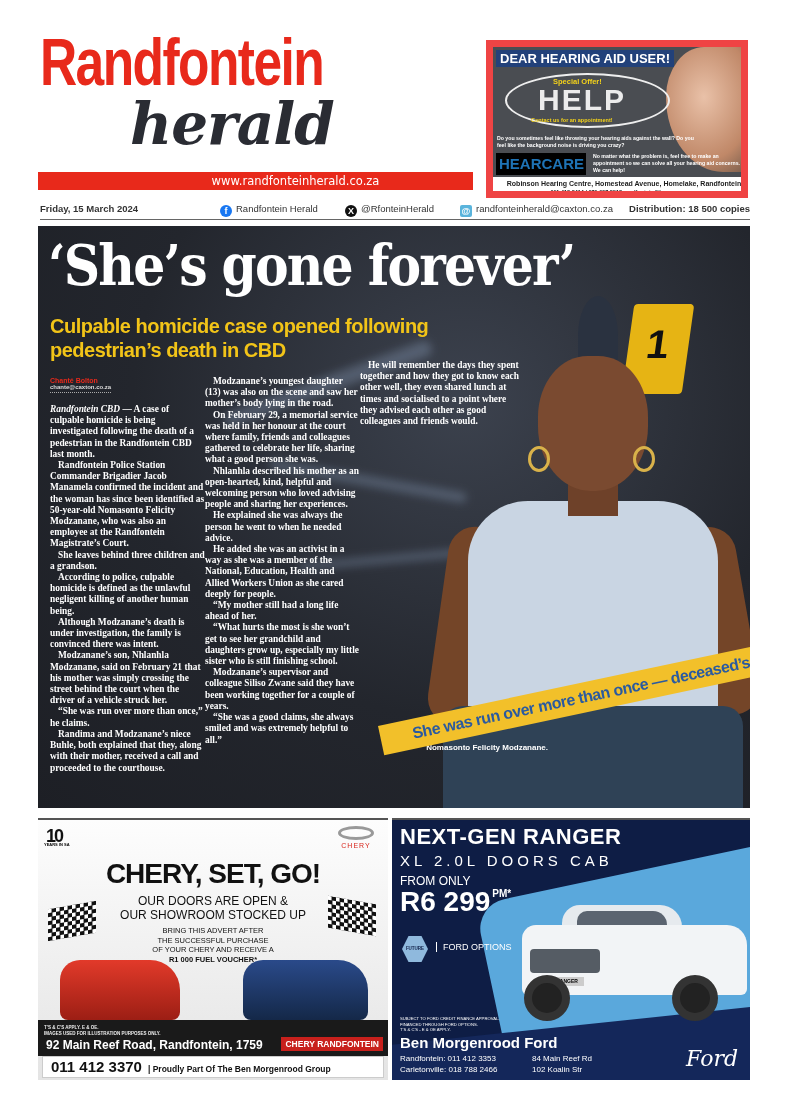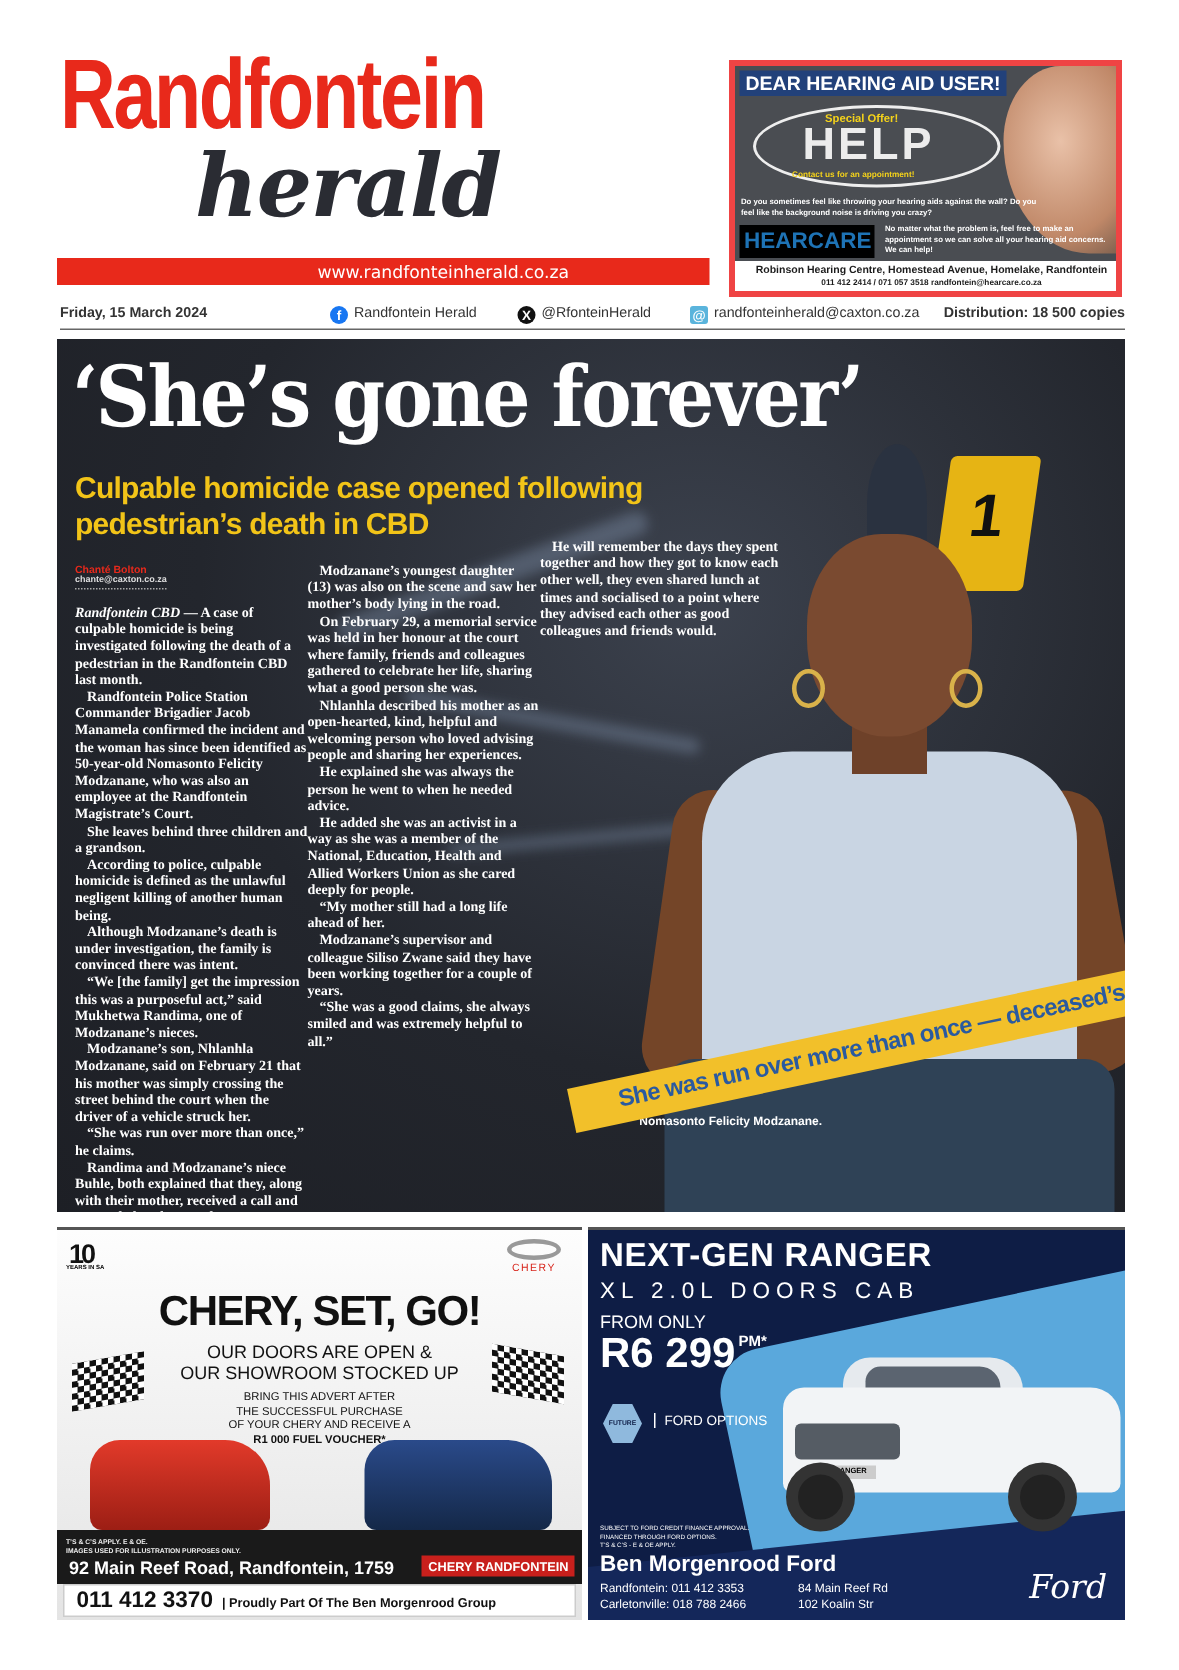--- a/index.html
+++ b/index.html
@@ -3,21 +3,21 @@
 <meta charset="utf-8">
 <style>
 *{box-sizing:border-box;margin:0;padding:0}
 body{width:786px;height:1113px;background:#fff;position:relative;overflow:hidden;font-family:"Liberation Sans",sans-serif}
 .abs{position:absolute}
 
 #logo-top{left:40px;top:30px;font-family:"Liberation Sans",sans-serif;font-weight:bold;font-size:66px;color:#e8291b;letter-spacing:-2px;transform:scaleX(0.78);transform-origin:left top;line-height:64px;white-space:nowrap}
 #logo-bottom{left:130px;top:92px;font-family:"DejaVu Serif",serif;font-weight:bold;font-style:italic;font-size:58px;color:#2a2c33;line-height:64px;letter-spacing:-1px}
 #url-bar{left:38px;top:172px;width:435px;height:18px;background:#e8291b;color:#fff;font-family:"DejaVu Sans",sans-serif;font-size:11.5px;text-align:center;line-height:18px;padding-left:80px}
 
-#ad-hear{left:486px;top:40px;width:262px;height:158px;border:4px solid #ef4444;background:#4a4d52;overflow:hidden}
+#ad-hear{left:486px;top:40px;width:262px;height:158px;border:7px solid #ef4444;background:#4a4d52;overflow:hidden}
 #ad-hear .title{position:absolute;left:3px;top:3px;background:#22417a;color:#fff;font-weight:bold;font-size:13px;padding:1px 4px;white-space:nowrap}
 #ad-hear .bubble{position:absolute;left:12px;top:26px;width:165px;height:55px;border:2px solid #eee;border-radius:50%}
 #ad-hear .special{position:absolute;left:60px;top:30px;color:#f4d21a;font-weight:bold;font-size:7.5px}
 #ad-hear .help{position:absolute;left:45px;top:38px;color:#ececec;font-weight:bold;font-size:30px;letter-spacing:2px;font-family:"Liberation Sans",sans-serif;line-height:30px}
 #ad-hear .contact{position:absolute;left:38px;top:70px;color:#f4d21a;font-weight:bold;font-size:5.5px}
 #ad-hear .face{position:absolute;right:-20px;top:0px;width:95px;height:125px;background:radial-gradient(ellipse at 40% 40%,#e9c1a8,#c08868 60%,#5a4a40);border-radius:40% 10% 10% 60%}
 #ad-hear .q{position:absolute;left:4px;top:88px;color:#fff;font-size:5.2px;line-height:7px;font-weight:bold;width:200px}
 #ad-hear .brand{position:absolute;left:3px;top:106px;width:90px;height:22px;background:#000000;color:#1e73b5;font-weight:bold;font-size:15px;line-height:22px;padding-left:3px}
 #ad-hear .brand-desc{position:absolute;left:100px;top:106px;color:#fff;font-size:5.2px;line-height:7px;width:150px;font-weight:bold}
 #ad-hear .addr{position:absolute;left:0;top:130px;width:262px;height:28px;background:#fff;text-align:center;color:#1c1c1c;font-weight:bold}
@@ -151,33 +151,33 @@
   <div id="byline">
     <div class="n">Chanté Bolton</div>
     <div class="e">chante@caxton.co.za</div>
   </div>
   <div class="col" style="left:12px;top:178px;width:155px">
     <p class="first"><i>Randfontein CBD</i><span> — A case of culpable homicide is being investigated following the death of a pedestrian in the Randfontein CBD last month.</span></p>
     <p>Randfontein Police Station Commander Brigadier Jacob Manamela confirmed the incident and the woman has since been identified as 50-year-old Nomasonto Felicity Modzanane, who was also an employee at the Randfontein Magistrate’s Court.</p>
     <p>She leaves behind three children and a grandson.</p>
     <p>According to police, culpable homicide is defined as the unlawful negligent killing of another human being.</p>
     <p>Although Modzanane’s death is under investigation, the family is convinced there was intent.</p>
-    <p>“We [the family] get the impression this was a purposeful act,” said Mukhetwa Randima, one of Modzanane’s nieces.</p>
     <p>Modzanane’s son, Nhlanhla Modzanane, said on February 21 that his mother was simply crossing the street behind the court when the driver of a vehicle struck her.</p>
     <p>“She was run over more than once,” he claims.</p>
     <p>Randima and Modzanane’s niece Buhle, both explained that they, along with their mother, received a call and proceeded to the courthouse.</p>
 
   </div>
   <div class="col" style="left:167px;top:150px;width:155px">
     <p>Modzanane’s youngest daughter (13) was also on the scene and saw her mother’s body lying in the road.</p>
     <p>On February 29, a memorial service was held in her honour at the court where family, friends and colleagues gathered to celebrate her life, sharing what a good person she was.</p>
     <p>Nhlanhla described his mother as an open-hearted, kind, helpful and welcoming person who loved advising people and sharing her experiences.</p>
     <p>He explained she was always the person he went to when he needed advice.</p>
     <p>He added she was an activist in a way as she was a member of the National, Education, Health and Allied Workers Union as she cared deeply for people.</p>
     <p>“My mother still had a long life ahead of her.</p>
+    <p>“What hurts the most is she won’t get to see her grandchild and daughters grow up, especially my little sister who is still finishing school.</p>
     <p>Modzanane’s supervisor and colleague Siliso Zwane said they have been working together for a couple of years.</p>
     <p>“She was a good claims, she always smiled and was extremely helpful to all.”</p>
   </div>
   <div class="col" style="left:322px;top:134px;width:160px">
     <p>He will remember the days they spent together and how they got to know each other well, they even shared lunch at times and socialised to a point where they advised each other as good colleagues and friends would.</p>
   </div>
   <div id="caption">Nomasonto Felicity Modzanane.</div>
   <div id="tape">She was run over more than once — deceased’s son</div>
 </div>
 

